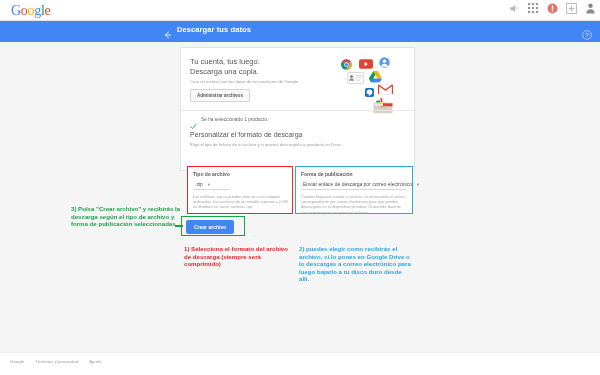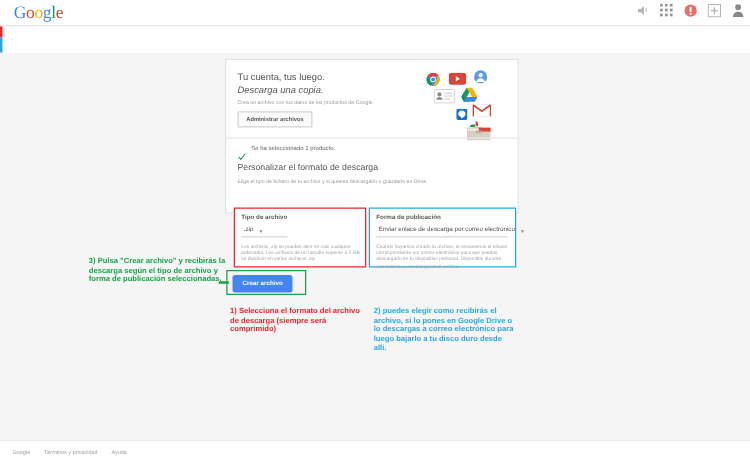--- a/index.html
+++ b/index.html
@@ -59,21 +59,21 @@
   .card {
     position:absolute; left:180px; top:47px; width:235px; height:124px;
     background:#ffffff; border:1px solid #e3e3e3;
   }
   .card-title {
     position:absolute; left:9px; top:9px;
     font-size:7.5px; color:#555; line-height:10px; white-space:nowrap;
   }
   .card-title2 {
     position:absolute; left:9px; top:19px;
-    font-size:7.5px; color:#555; line-height:10px; white-space:nowrap;font-style:italic;
+    font-size:7.5px; color:#555; line-height:10px; white-space:nowrap;
   }
   .card-sub {
     position:absolute; left:9px; top:31px;
     font-size:4.2px; color:#9b9b9b; line-height:6px; white-space:nowrap;
   }
   .btn-manage {
     position:absolute; left:9px; top:41px;
     border:1px solid #d4d4d4; background:#fafafa;
     font-size:4.6px; color:#555; font-weight:bold;
     padding:3px 6px; border-radius:1px; white-space:nowrap; cursor:pointer;
@@ -207,20 +207,35 @@
       </span>
       <span class="ticon ic-avatar">
         <svg width="11" height="11" viewBox="0 0 12 12">
             <circle cx="6" cy="3" r="2.5" fill="#5f6368"></circle>
             <path d="M1.5 11.5c0-3 2-4.6 4.5-4.6s4.5 1.6 4.5 4.6z" fill="#5f6368"></path>
           </svg>
       </span>
     </div>
   </div>
 
+  <div class="appbar">
+    <span class="back-arrow">
+      <svg width="10" height="10" viewBox="0 0 14 14">
+          <path d="M9.5 2.5L4.5 7l5 4.5" stroke="#ffffff" stroke-width="1.2" fill="none" stroke-linecap="round" stroke-linejoin="round"></path>
+          <path d="M4.8 7h7" stroke="#ffffff" stroke-width="1.2" stroke-linecap="round"></path>
+        </svg>
+    </span>
+    <div class="appbar-title">Descargar tus datos</div>
+    <span class="help-icon">
+      <svg width="10" height="10" viewBox="0 0 14 14">
+          <circle cx="7" cy="7" r="6.2" fill="none" stroke="#cfe0fb" stroke-width="1"></circle>
+          <text x="7" y="10" font-size="8" fill="#e8f0fe" text-anchor="middle" font-family="Liberation Sans, sans-serif">?</text>
+        </svg>
+    </span>
+  </div>
 
   <div class="body-bg"></div>
 
   <div class="card">
     <div class="card-title">Tu cuenta, tus luego.</div>
     <div class="card-title2">Descarga una copia.</div>
     <div class="card-sub">Crea un archivo con tus datos de los productos de Google</div>
     <div class="btn-manage">Administrar archivos</div>
 
     <div class="product-icons">

